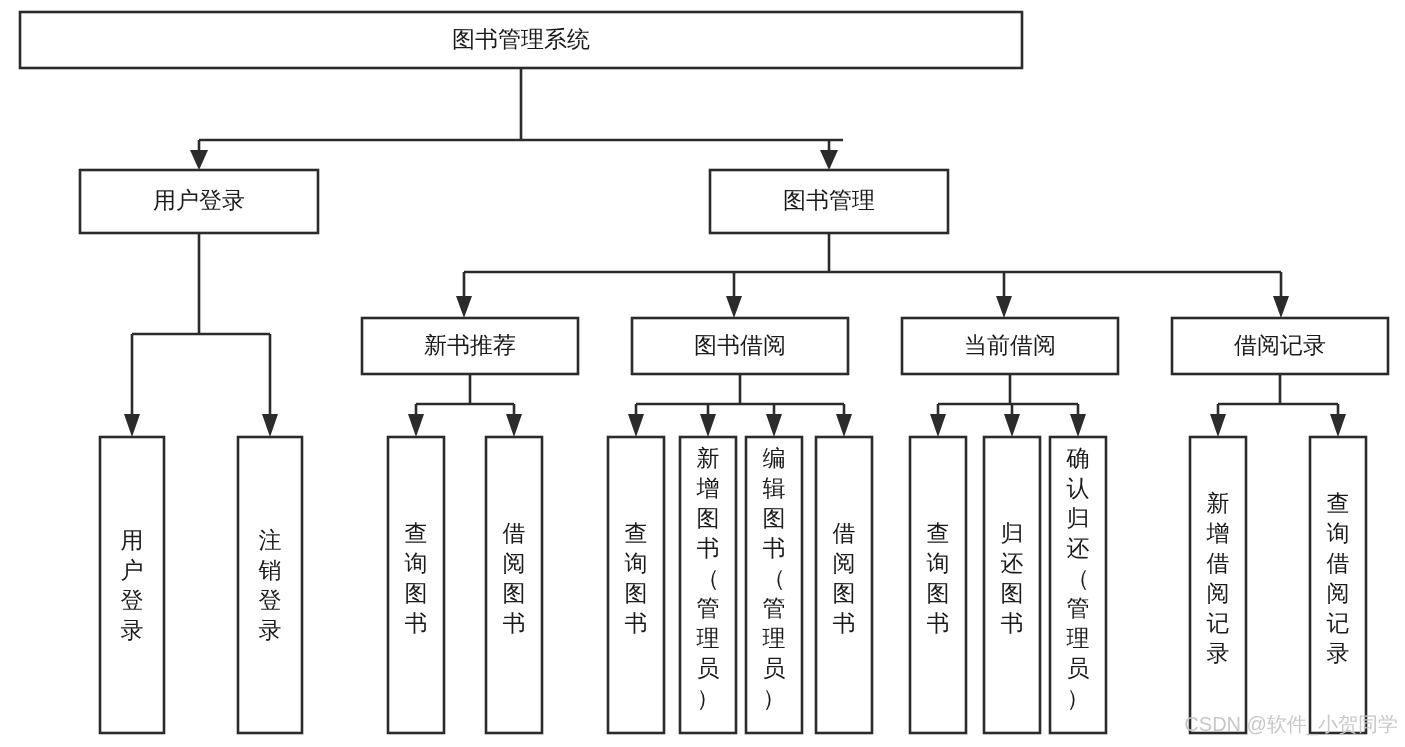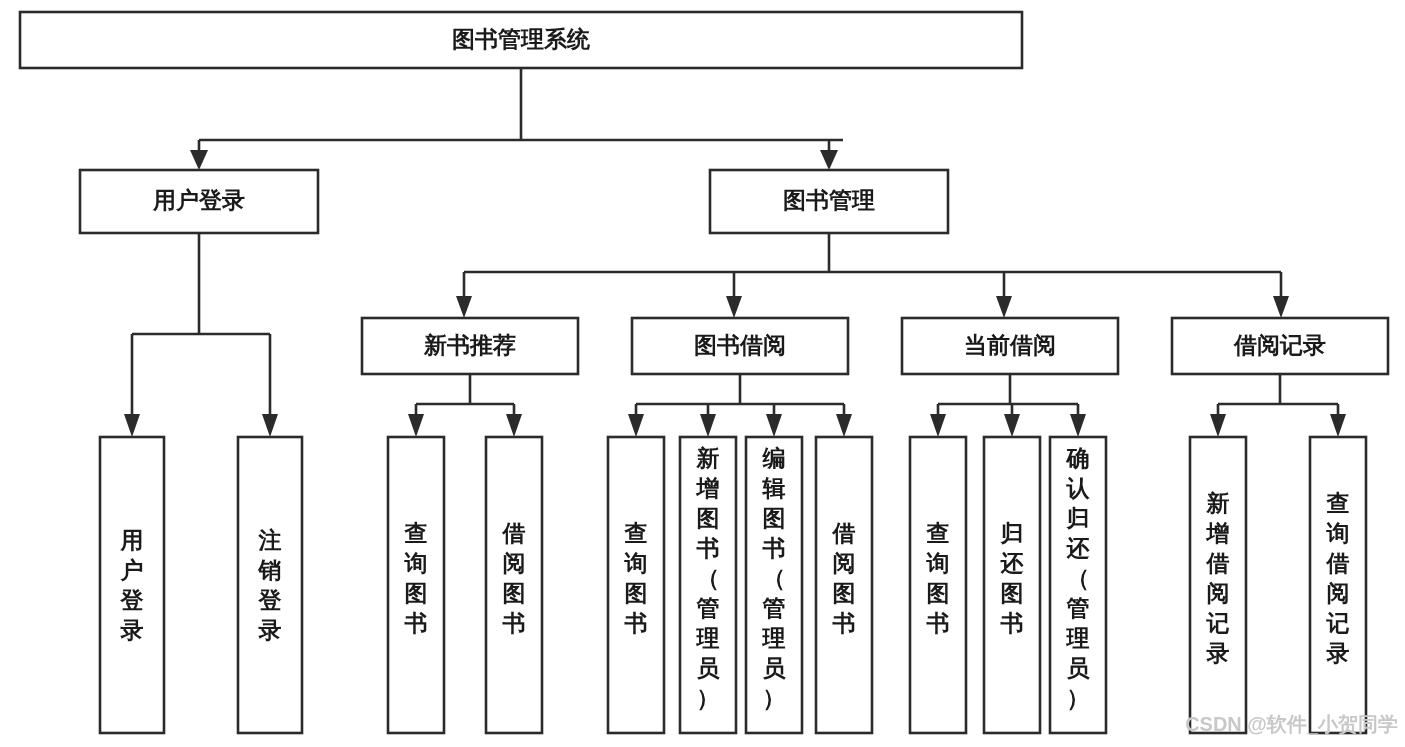--- a/index.html
+++ b/index.html
@@ -11,21 +11,20 @@
     width: 1405px;
     height: 747px;
     font-family: "Liberation Sans", "DejaVu Sans", sans-serif;
     overflow: hidden;
     position: relative;
   }
   #diagram-root {
     position: relative;
     width: 1405px;
     height: 747px;
-    font-weight: bold;
   }
   svg#flowchart {
     position: absolute;
     left: 0;
     top: 0;
     width: 1405px;
     height: 747px;
     display: block;
   }
   .node-rect {

